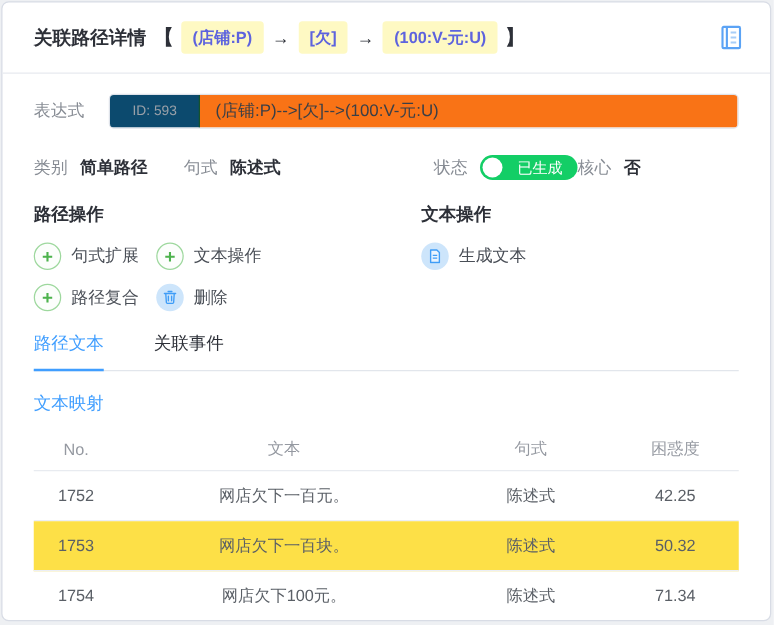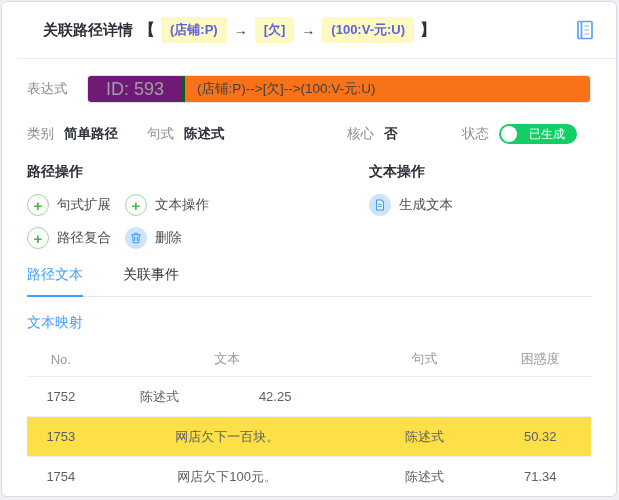--- a/index.html
+++ b/index.html
@@ -17,21 +17,20 @@
     border: 1px solid #d8dce5;
     border-radius: 6px;
     overflow: hidden;
   }
   
   .hdr {
     display: flex; align-items: center;
     padding: 0 20px 0 25px;
     height: 57px;
     border-bottom: 1px solid #e8eaf0;
-    margin-left: 16px;
   }
   .hdr-title { font-size: 15px; font-weight: bold; color: #2d3038; }
   .hdr-bracket { font-size: 16px; font-weight: bold; color: #2d3038; margin: 0 6px; }
   .path-tag {
     background: #fef9c3; border-radius: 3px;
     padding: 4px 9px; font-size: 13px; font-weight: bold;
     color: #5d63de;
   }
   .path-arrow { font-size: 14px; font-weight: bold; color: #2d3038; margin: 0 7px; }
   .hdr-spacer { flex: 1; }
@@ -40,23 +39,23 @@
   .content { padding: 0 25px; }
   
   .expr-row { display: flex; align-items: center; margin-top: 16px; }
   .expr-label { font-size: 13.5px; color: #878c94; width: 48px; flex: none; }
   .expr-group {
     flex: 1; display: flex; height: 28px;
     border: 1px solid #dfe3ea; border-radius: 4px;
     overflow: hidden; margin-left: 12px;
   }
   .expr-prepend {
-    background: #701a75; color: #9aa0a8; font-size: 18px;
+    background: #0c4a6e; color: #9aa0a8; font-size: 11px;
     display: flex; align-items: center;
-    padding: 0 18px; border-right: 3px solid #14532d;
+    padding: 0 18px; border-right: 1px solid #14532d;
   }
   .expr-value {
     flex: 1; display: flex; align-items: center;
     padding: 0 12px; font-size: 13.5px; color: #3a3f47;
     background: #f97316; white-space: nowrap; overflow: hidden;
   }
   
   .meta-row { display: flex; align-items: center; margin-top: 21px; font-size: 13.5px; }
   .meta-item { display: flex; align-items: center; }
   .meta-item.g1 { width: 120px; }
@@ -72,21 +71,21 @@
   .switch-knob {
     position: absolute; left: 2px; top: 2px;
     width: 16px; height: 16px; border-radius: 50%; background: #fff;
   }
   .switch-label {
     position: absolute; left: 22px; right: 4px; top: 0; bottom: 0;
     display: flex; align-items: center; justify-content: center;
     color: #fff; font-size: 12px;
   }
   
-  .ops-row { display: flex; margin-top: 19px; gap: 32px; }
+  .ops-row { display: flex; margin-top: 19px; }
   .ops-col-left { width: 285px; flex: none; }
   .ops-col-right { flex: 1; padding-left: 25px; }
   .ops-title { font-size: 14px; font-weight: bold; color: #2d3038; }
   .ops-btns { display: flex; flex-wrap: wrap; margin-top: 13px; row-gap: 11px; }
   .op-btn { display: inline-flex; align-items: center; margin-right: 14px; cursor: pointer; }
   .op-btn .lbl { font-size: 13.5px; color: #4a4f57; margin-left: 8px; }
   .circle-ico {
     width: 22px; height: 22px; border-radius: 50%;
     display: flex; align-items: center; justify-content: center; flex: none;
   }
@@ -150,30 +149,30 @@
 
     <div class="meta-row">
       <div class="meta-item g1">
         <span class="meta-label">类别</span>
         <span class="meta-value">简单路径</span>
       </div>
       <div class="meta-item g2">
         <span class="meta-label">句式</span>
         <span class="meta-value">陈述式</span>
       </div>
-      <div class="meta-item g3">
-        <span class="meta-label">核心</span>
-        <span class="meta-value">否</span>
-      </div>
       <div class="meta-item g4">
         <span class="meta-label">状态</span>
         <span class="switch">
           <span class="switch-knob"></span>
           <span class="switch-label">已生成</span>
         </span>
+      </div>
+      <div class="meta-item g3">
+        <span class="meta-label">核心</span>
+        <span class="meta-value">否</span>
       </div>
     </div>
 
     <div class="ops-row">
       <div class="ops-col-left">
         <div class="ops-title">路径操作</div>
         <div class="ops-btns">
           <span class="op-btn">
             <span class="circle-ico ico-plus">+</span>
             <span class="lbl">句式扩展</span>
@@ -223,20 +222,21 @@
     <div class="ttable">
       <div class="thead">
         <span class="tcell c0">No.</span>
         <span class="tcell c1">文本</span>
         <span class="tcell c2">句式</span>
         <span class="tcell c3">困惑度</span>
       </div>
       <div id="table-body">
           <div class="trow">
             <span class="tcell c0">1752</span>
+            <span class="tcell c1">网店欠下一百元。</span>
             <span class="tcell c2">陈述式</span>
             <span class="tcell c3">42.25</span>
           </div>
           <div class="trow striped">
             <span class="tcell c0">1753</span>
             <span class="tcell c1">网店欠下一百块。</span>
             <span class="tcell c2">陈述式</span>
             <span class="tcell c3">50.32</span>
           </div>
           <div class="trow">

